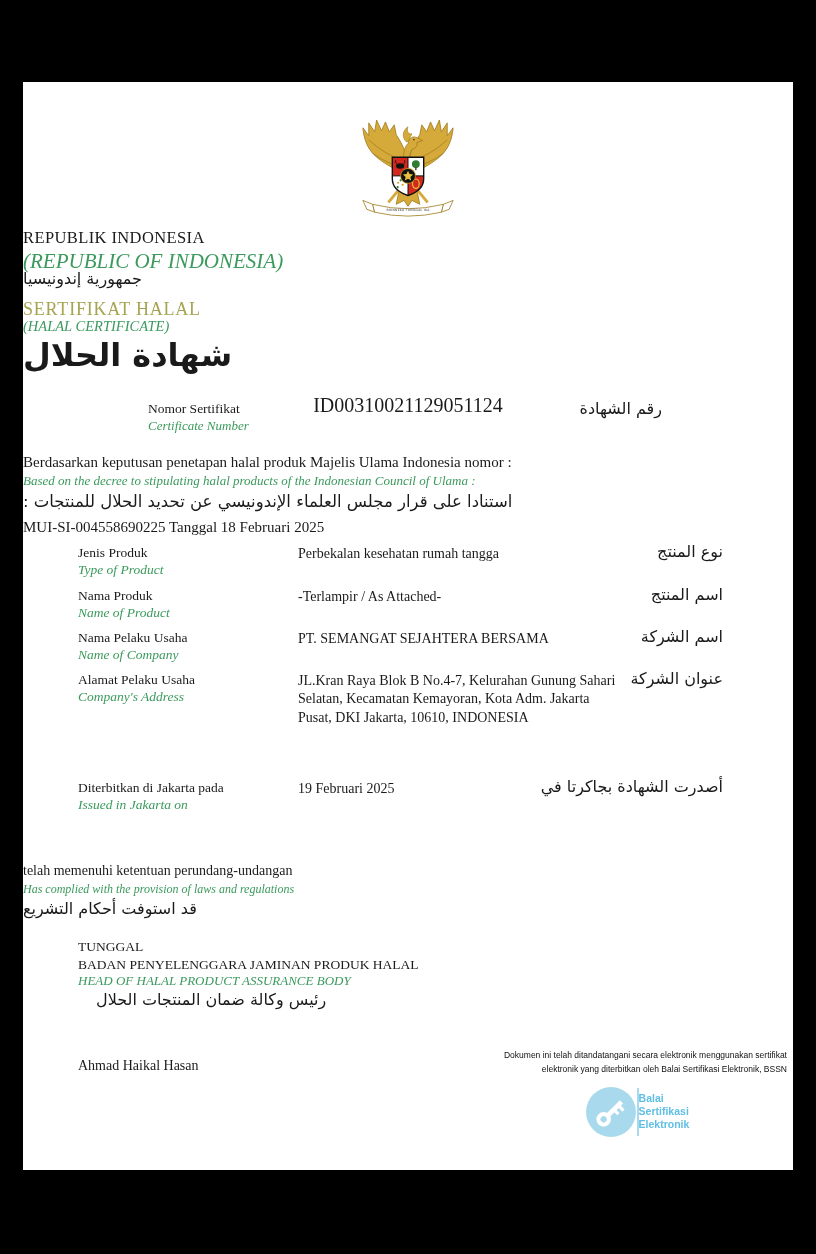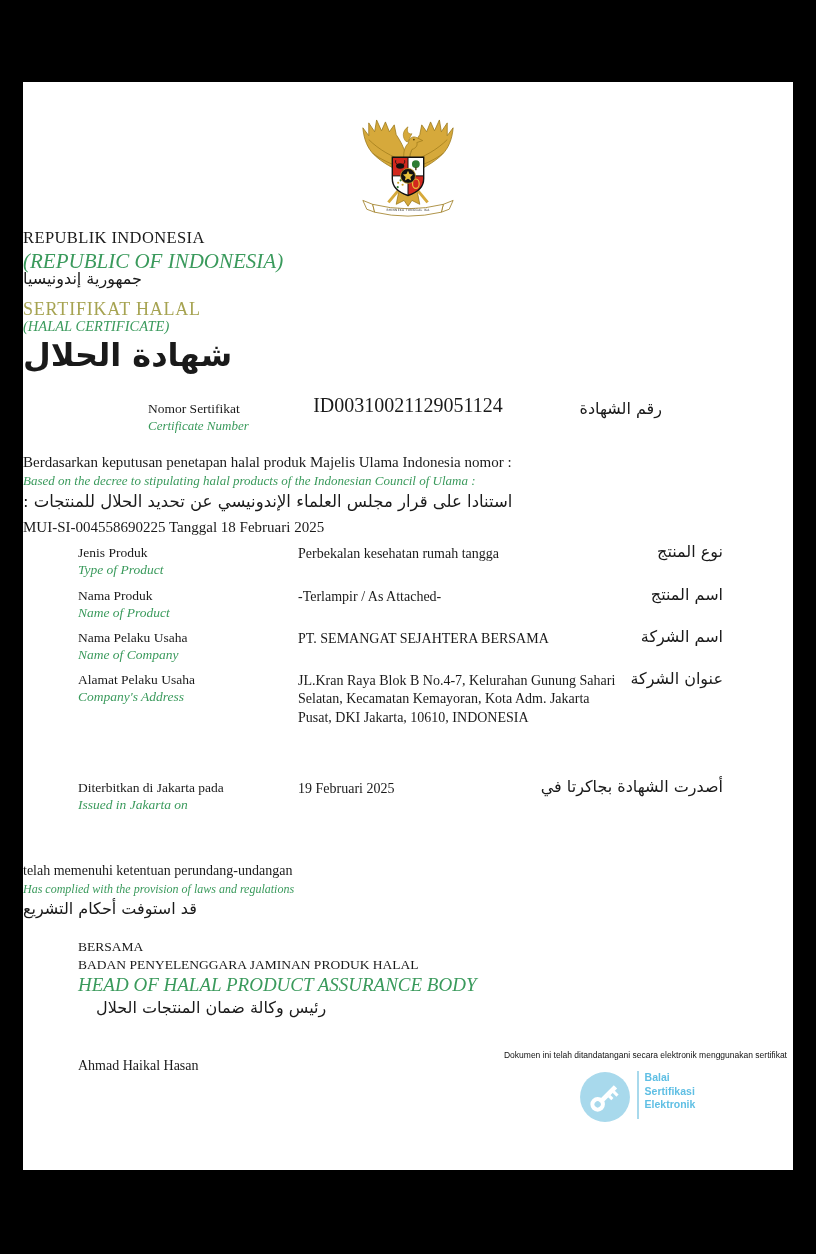--- a/index.html
+++ b/index.html
@@ -49,32 +49,32 @@
   .frow .val { position:absolute; left:220px; top:1px; width:318px; font-size:14px; line-height:1.32; }
   .frow .arl { position:absolute; right:15px; top:-2px; font-size:16px; }
   .row-1 { top:462px; } .row-2 { top:505px; } .row-3 { top:547px; } .row-4 { top:589px; } .row-issued { top:697px; }
 
   .compliance { top:780px; line-height:1.35; }
   .compliance-id { font-size:14px; }
   .compliance-en { font-size:12px; }
   .compliance-ar { font-size:16px; margin-top:1px; }
 
   .signer { position:absolute; left:55px; top:856px; font-size:13.5px; line-height:1.3; }
-  .signer .t-en { font-size:19px; }
+  .signer .t-en { font-size:13px; }
   .signer .t-ar { font-size:16px; margin-left:18px; display:inline-block; direction:rtl; }
 
   .signer-name { position:absolute; left:55px; top:976px; font-size:14px;font-family:Liberation Serif, serif; }
 
   .esign { position:absolute; right:6px; top:966px; display:flex; align-items:center; gap:9px;flex-direction:column; }
   .esign .disclaimer {
     width:300px; text-align:right;
     font-family:"Liberation Sans","DejaVu Sans",sans-serif;
     font-size:8.5px; line-height:1.7; color:#111;
   }
-  .badge { display:flex; gap:6px; }
+  .badge { display:flex; align-items:center; }
   .badge .divider { width:2px; height:48px; background:var(--badge-light-blue); }
   .badge .badge-text {
     font-family:"Liberation Sans","DejaVu Sans",sans-serif;
     font-weight:bold; font-size:10.5px; line-height:1.25; color:var(--badge-blue);
   }
 </style>
 </head>
 <body style="--green: #3A9A5C; --olive: #A6A351; --badge-blue: #5FBFE4; --badge-light-blue: #A8D9EC;">
 
 <div class="page">
@@ -204,31 +204,32 @@
     <div class="arl ar">أصدرت الشهادة بجاكرتا في</div>
   </div>
 
   <div class="abs ctr compliance">
     <div class="compliance-id">telah memenuhi ketentuan perundang-undangan</div>
     <div class="compliance-en green">Has complied with the provision of laws and regulations</div>
     <div class="compliance-ar ar">قد استوفت أحكام التشريع</div>
   </div>
 
   <div class="signer">
-    <div>BERSAMA</div>
+    <div>TUNGGAL</div>
     <div>BADAN PENYELENGGARA JAMINAN PRODUK HALAL</div>
     <div class="t-en green">HEAD OF HALAL PRODUCT ASSURANCE BODY</div>
     <div><span class="t-ar ar">رئيس وكالة ضمان المنتجات الحلال</span></div>
   </div>
 
   <div class="signer-name">Ahmad Haikal Hasan</div>
 
   <div class="esign">
     <div class="disclaimer">
       <div>Dokumen ini telah ditandatangani secara elektronik menggunakan sertifikat</div>
+      <div>elektronik yang diterbitkan oleh Balai Sertifikasi Elektronik, BSSN</div>
     </div>
     <div class="badge">
       <svg width="52" height="52" viewBox="0 0 50 50">
         <circle cx="25" cy="25" r="24" fill="#A8D9EC"></circle>
         <g transform="rotate(-45 25 25)">
           <circle cx="15" cy="25" r="7" fill="#fff"></circle>
           <circle cx="15" cy="25" r="3" fill="#A8D9EC"></circle>
           <rect x="20" y="23" width="19" height="4.5" fill="#fff"></rect>
           <rect x="33" y="27" width="3" height="5.5" fill="#fff"></rect>
           <rect x="27" y="27" width="3" height="4.5" fill="#fff"></rect>

